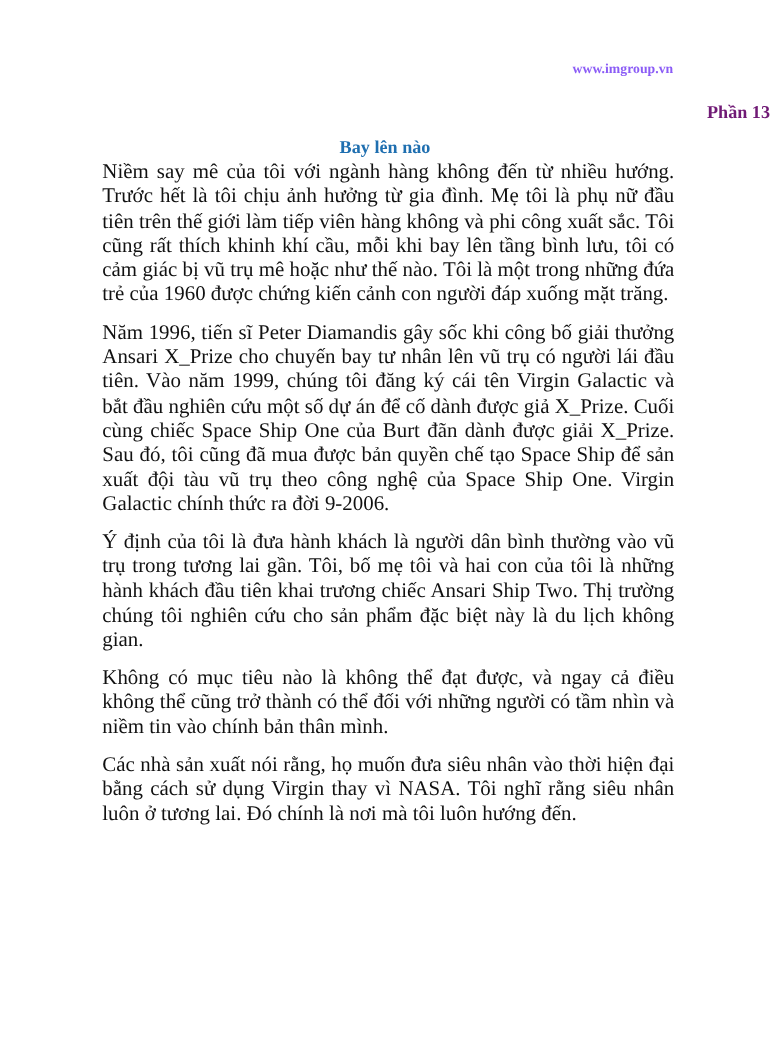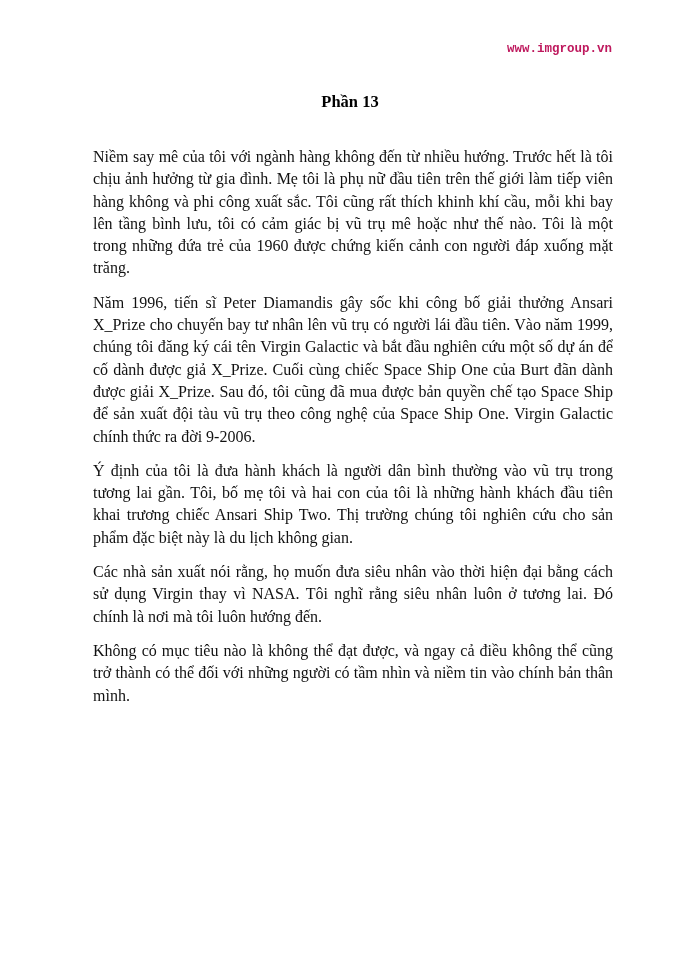--- a/index.html
+++ b/index.html
@@ -1,48 +1,49 @@
 <!DOCTYPE html>
 <html><head>
 <meta charset="utf-8">
 <style>
   html, body { margin: 0; padding: 0; background: #ffffff; }
   body { width: 700px; height: 960px; position: relative; overflow: hidden; }
   .page { position: absolute; left: 0; top: 0; width: 700px; height: 960px; background: #fff; }
   .site-url {
-    position: absolute; right: 88px; top: 42px;
-    font-family: Liberation Mono, monospace; font-weight: bold; font-size: 12.5px; color: #be185d;
+    position: absolute; right: 88px; top: 55px;
+    font-family: Liberation Serif, serif; font-weight: bold; font-size: 12.5px; color: #8b5cf6;
   }
   .quote {
     position: absolute; left: 93px; top: 62px;
     font-family: "Liberation Serif", serif; font-style: italic; font-weight: bold;
     font-size: 12px; color: #1f6fb0;
   }
   .part-title {
-    position: absolute; left: 0; width: 700px; top: 92px; text-align: center;
-    font-family: "Liberation Serif", serif; font-weight: bold; font-size: 16.5px; color: #000000;
+    position: absolute; left: 0; width: 700px; top: 92px; text-align: right;
+    font-family: "Liberation Serif", serif; font-weight: bold; font-size: 16.5px; color: #701a75;
   }
   .chapter-title {
     position: absolute; left: 0; width: 700px; top: 124px; text-align: center;
     font-family: "Liberation Serif", serif; font-weight: bold; font-size: 16.5px; color: #1f6fb0;
   }
   .body-text {
     position: absolute; left: 93px; width: 520px; top: 146px;
-    font-family: "Liberation Serif", serif; font-size: 16px; line-height: 22.3px; color: #111;
+    font-family: "Liberation Serif", serif; font-size: 19px; line-height: 22.3px; color: #111;
   }
   .body-text p { margin: 0 0 12px 0; text-align: justify; }
 </style>
 </head>
 <body>
 
 <div class="page">
   <div class="site-url">www.imgroup.vn</div>
 
   <div class="part-title">Phần 13</div>
+  <div class="chapter-title">Bay lên nào</div>
 
   <div class="body-text">
     <p>Niềm say mê của tôi với ngành hàng không đến từ nhiều hướng. Trước hết là tôi chịu ảnh hưởng từ gia đình. Mẹ tôi là phụ nữ đầu tiên trên thế giới làm tiếp viên hàng không và phi công xuất sắc. Tôi cũng rất thích khinh khí cầu, mỗi khi bay lên tầng bình lưu, tôi có cảm giác bị vũ trụ mê hoặc như thế nào. Tôi là một trong những đứa trẻ của 1960 được chứng kiến cảnh con người đáp xuống mặt trăng.</p>
     <p>Năm 1996, tiến sĩ Peter Diamandis gây sốc khi công bố giải thưởng Ansari X_Prize cho chuyến bay tư nhân lên vũ trụ có người lái đầu tiên. Vào năm 1999, chúng tôi đăng ký cái tên Virgin Galactic và bắt đầu nghiên cứu một số dự án để cố dành được giả X_Prize. Cuối cùng chiếc Space Ship One của Burt đãn dành được giải X_Prize. Sau đó, tôi cũng đã mua được bản quyền chế tạo Space Ship để sản xuất đội tàu vũ trụ theo công nghệ của Space Ship One. Virgin Galactic chính thức ra đời 9-2006.</p>
     <p>Ý định của tôi là đưa hành khách là người dân bình thường vào vũ trụ trong tương lai gần. Tôi, bố mẹ tôi và hai con của tôi là những hành khách đầu tiên khai trương chiếc Ansari Ship Two. Thị trường chúng tôi nghiên cứu cho sản phẩm đặc biệt này là du lịch không gian.</p>
+    <p>Không có mục tiêu nào là không thể đạt được, và ngay cả điều không thể cũng trở thành có thể đối với những người có tầm nhìn và niềm tin vào chính bản thân mình.</p>
     <p>Các nhà sản xuất nói rằng, họ muốn đưa siêu nhân vào thời hiện đại bằng cách sử dụng Virgin thay vì NASA. Tôi nghĩ rằng siêu nhân luôn ở tương lai. Đó chính là nơi mà tôi luôn hướng đến.</p>
-    <p>Không có mục tiêu nào là không thể đạt được, và ngay cả điều không thể cũng trở thành có thể đối với những người có tầm nhìn và niềm tin vào chính bản thân mình.</p>
   </div>
 </div>
 
 </body></html>

